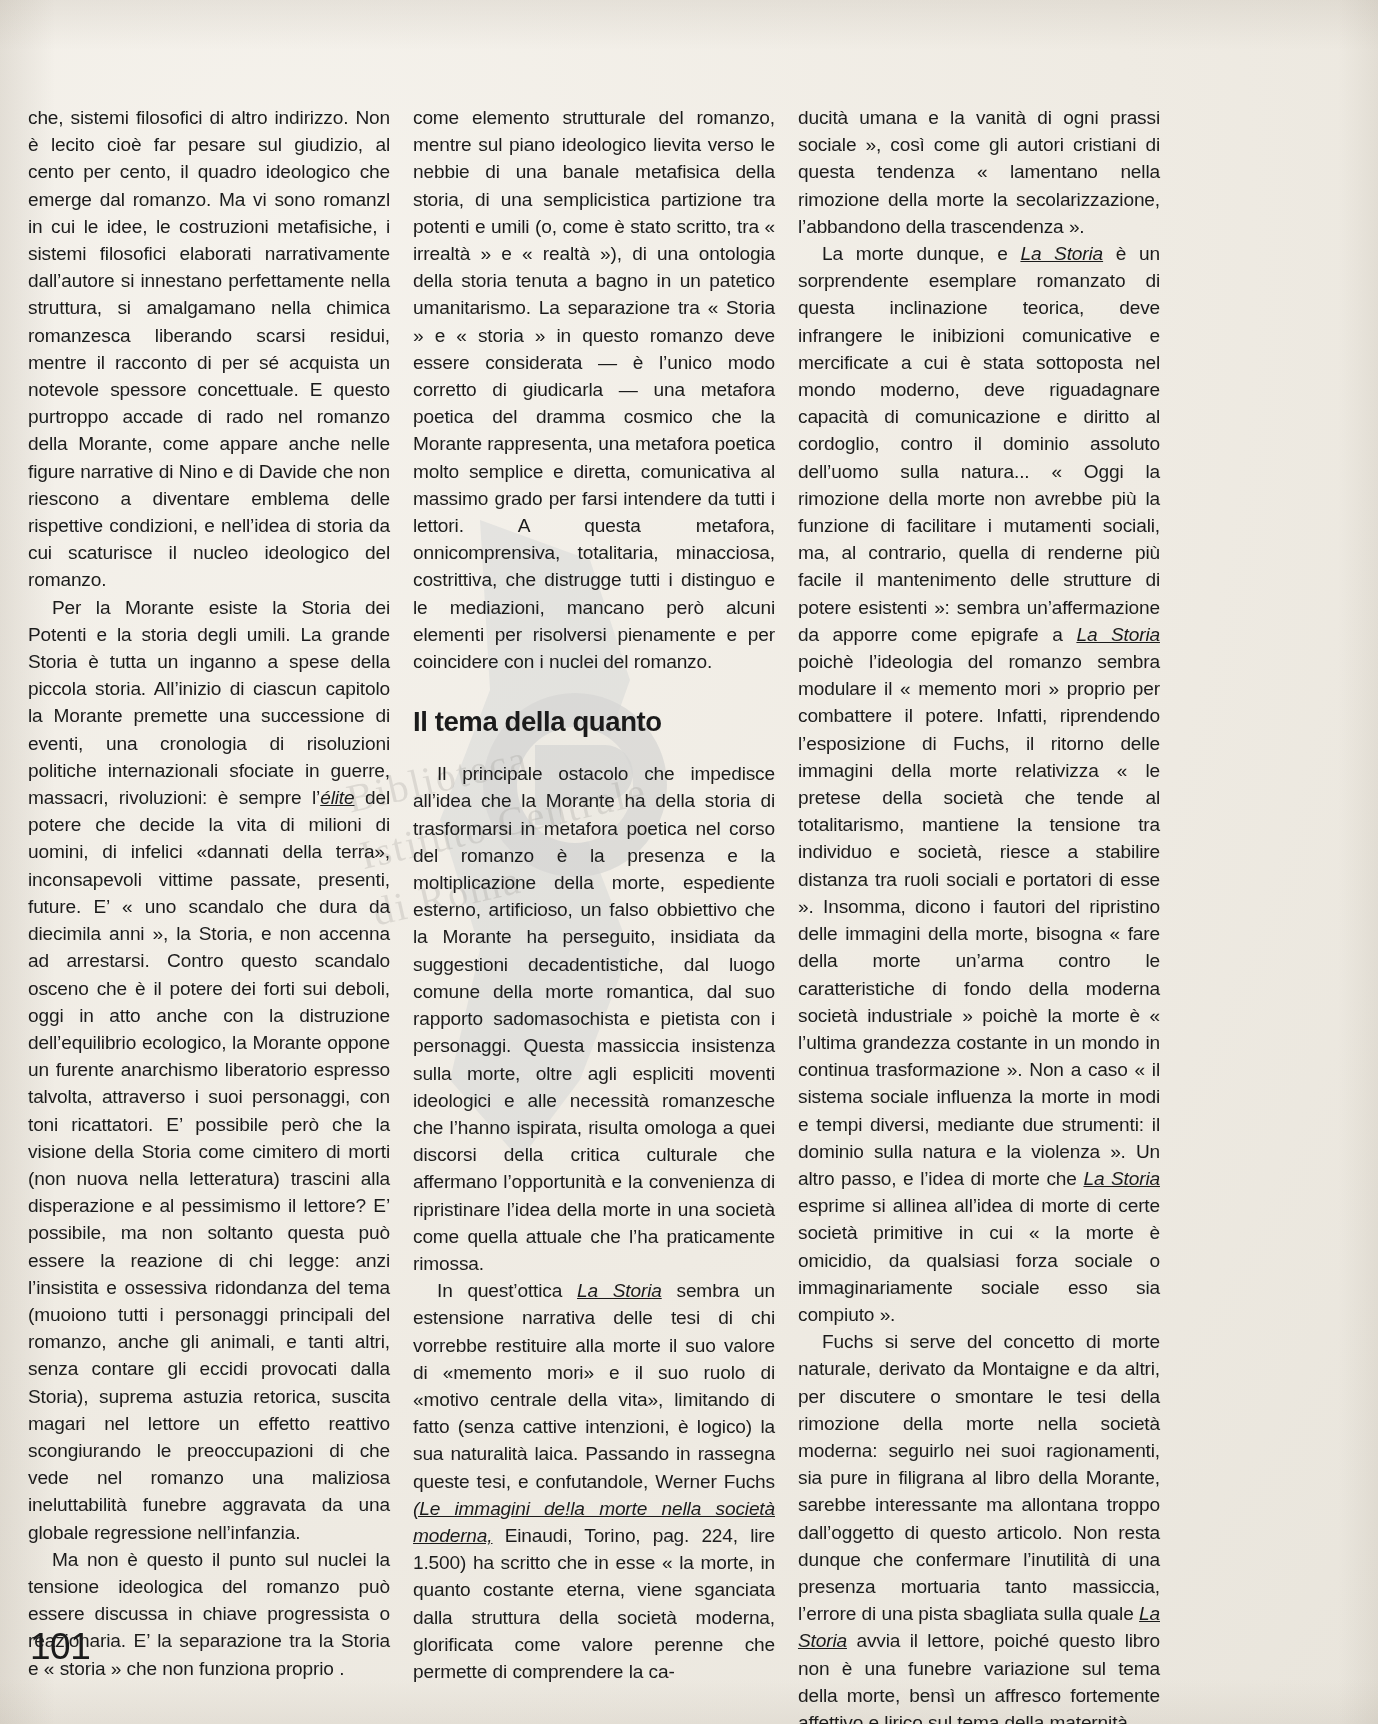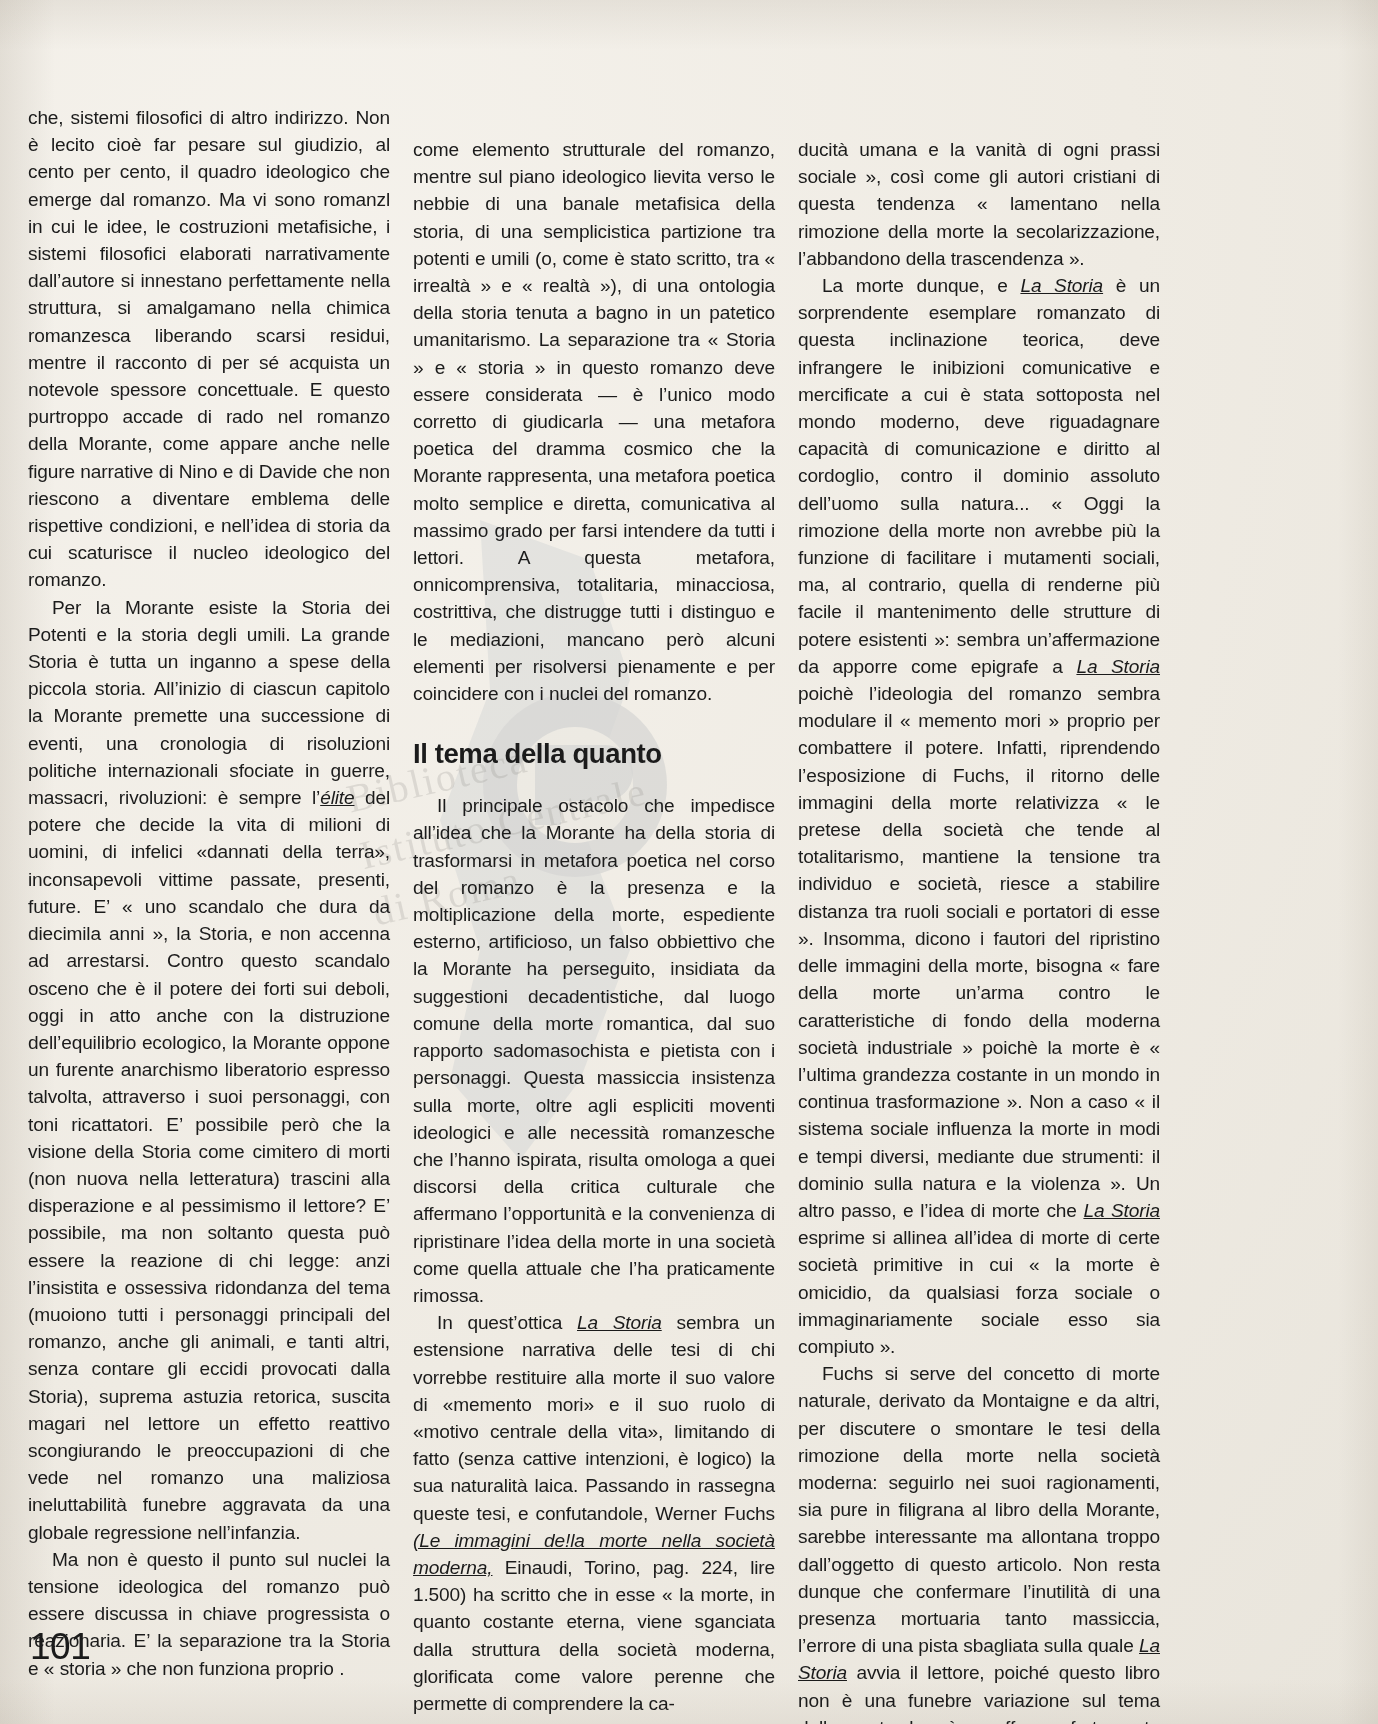--- a/index.html
+++ b/index.html
@@ -70,21 +70,21 @@
     padding: 104px 44px 12px 28px;
     box-sizing: border-box;
     display: flex;
     gap: 0;
     z-index: 3;
   }
   .column {
     width: 362px;
     flex: 0 0 362px;
   }
-  .column + .column { margin-left: 23px; margin-top: 32px; }
+  .column + .column { margin-left: 23px; }
 
   .column p {
     margin: 0;
     font-size: 19.1px;
     line-height: 27.2px;
     text-align: justify;
     text-indent: 24px;
     letter-spacing: -0.15px;
     word-spacing: 0.2px;
     -webkit-hyphens: manual;

